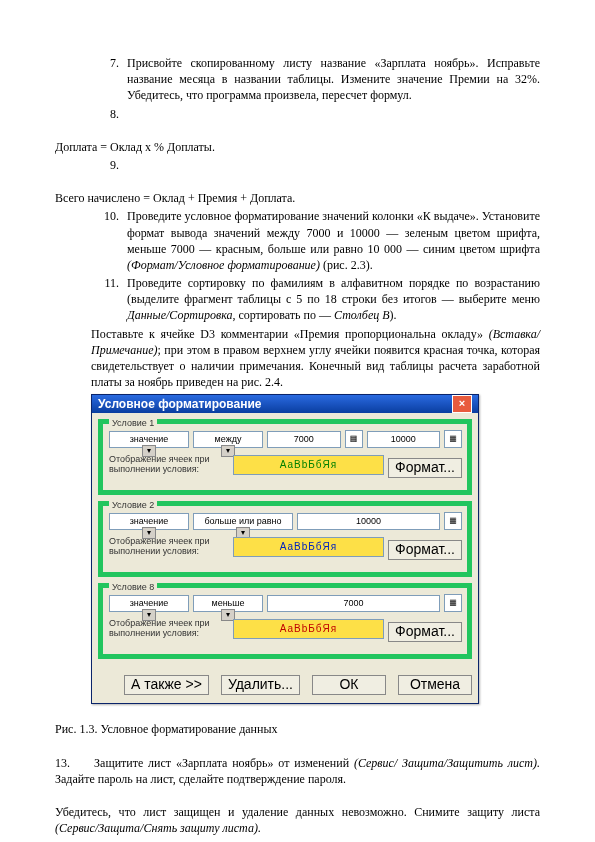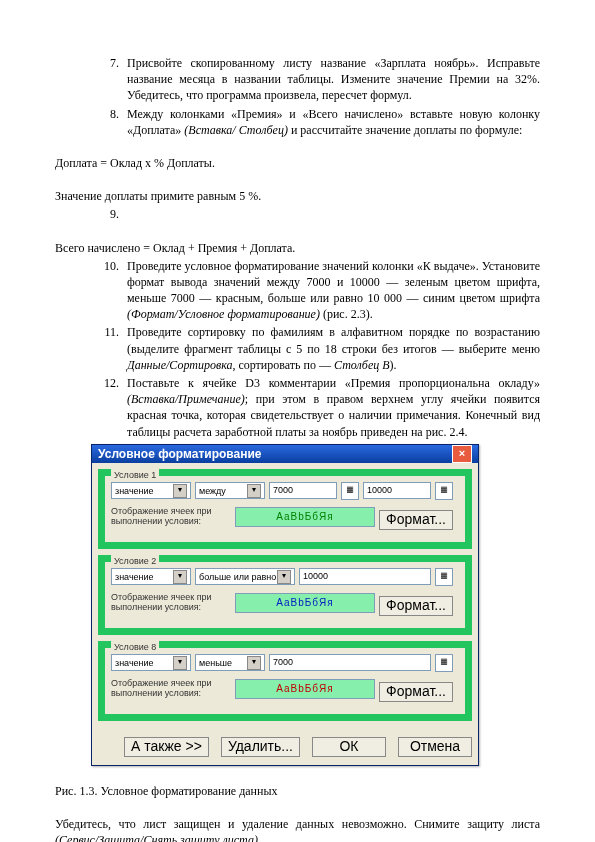--- a/index.html
+++ b/index.html
@@ -64,23 +64,23 @@
     width: 18px; height: 16px;
     background: #e85b3e;
     border: 1px solid #fff;
     color: #fff;
     font-weight: bold;
     text-align: center;
     line-height: 14px;
     font-size: 11px;
   }
   .section {
-    border: 7px solid #22c55e;
+    border: 5px solid #22c55e;
     margin: 6px;
-    padding: 6px 12px 8px 6px;
+    padding: 6px 5px 8px 6px;
     position: relative;
   }
   .section-label {
     position: absolute;
     top: -7px; left: 6px;
     background: #ece9d8;
     padding: 0 3px;
     font-size: 9px;
     color: #333;
   }
@@ -90,34 +90,35 @@
     gap: 4px;
     margin-bottom: 4px;
   }
   .combo, .inp {
     border: 1px solid #7f9db9;
     background: #fff;
     height: 17px;
     font-size: 9px;
     padding: 1px 3px;
     box-sizing: border-box;
+    flex-direction: column;
   }
   .combo { min-width: 80px; display: flex; justify-content: space-between; align-items: center; }
   .combo .arrow {
     width: 12px; height: 12px;
     background: #d4d0c8;
     border: 1px solid #888;
     text-align: center;
     line-height: 10px;
     font-size: 8px;
   }
-  .inp { flex: 1; min-width: 50px; }
+  .inp { flex: 1; min-width: 50px; text-align: center; }
   .preview {
     border: 1px solid #7f9db9;
-    background: #86efac;
+    background: #fde047;
     height: 18px;
     flex: 1;
     text-align: center;
     line-height: 18px;
     letter-spacing: 1px;
     font-size: 10px;
   }
   .btn {
     border: 1px solid #888;
     background: #f0eee2;
@@ -151,27 +152,23 @@
 
 <div class="page">
 
   <div class="list-item indent-left">
     <div class="list-num">7.</div>
     <div class="list-body">Присвойте скопированному листу название «Зарплата ноябрь». Исправьте название месяца в названии таблицы. Измените значение Премии на 32%. Убедитесь, что программа произвела, пересчет формул.</div>
   </div>
 
   <div class="list-item indent-left">
     <div class="list-num">8.</div>
-    <div class="list-body">
-      <span>Между колонками «Премия» и «Всего начислено» вставьте новую колонку «Доплата» </span><span class="italic">(Вставка/ Столбец)</span><span> и рассчитайте значение доплаты по формуле:</span>
-    </div>
   </div>
 
   <div class="plain">Доплата = Оклад х % Доплаты.</div>
-  <div class="plain">Значение доплаты примите равным 5 %.</div>
 
   <div class="list-item indent-left">
     <div class="list-num">9.</div>
   </div>
 
   <div class="plain">Всего начислено = Оклад + Премия + Доплата.</div>
 
   <div class="list-item indent-left">
     <div class="list-num">10.</div>
     <div class="list-body">
@@ -180,21 +177,20 @@
   </div>
 
   <div class="list-item indent-left">
     <div class="list-num">11.</div>
     <div class="list-body">
       <span>Проведите сортировку по фамилиям в алфавитном порядке по возрастанию (выделите фрагмент таблицы с 5 по 18 строки без итогов — выберите меню </span><span class="italic">Данные/Сортировка</span><span>, сортировать по — </span><span class="italic">Столбец В</span><span>).</span>
     </div>
   </div>
 
   <div class="list-item indent-left">
-    <div class="list-num">12.</div>
     <div class="list-body">
       <span>Поставьте   к   ячейке   D3   комментарии   «Премия   пропорциональна   окладу»   </span><span class="italic">(Вставка/Примечание)</span><span>; при этом в правом верхнем углу ячейки появится красная точка, которая свидетельствует о наличии примечания. Конечный вид таблицы расчета заработной платы за ноябрь приведен на рис. 2.4.</span>
     </div>
   </div>
 
   <div class="dialog">
     <div class="titlebar">
       <span>Условное форматирование</span>
       <div class="closebtn">×</div>
     </div>
@@ -267,19 +263,23 @@
     <div class="btnrow">
       <div class="btn">А также &gt;&gt;</div>
       <div class="btn">Удалить...</div>
       <div class="btn">ОК</div>
       <div class="btn">Отмена</div>
     </div>
   </div>
 
   <div class="plain">Рис. 1.3. Условное форматирование данных</div>
 
+  <div class="plain">
+    <span>13.</span>&nbsp;&nbsp;&nbsp;&nbsp;
+    <span>Защитите      лист      «Зарплата      ноябрь»      от      изменений      </span><span class="italic">(Сервис/ Защита/Защитить лист).</span><span> Задайте пароль на лист, сделайте подтверждение пароля.</span>
+  </div>
 
   <div class="plain">
     <span>Убедитесь, что лист защищен и удаление данных невозможно. Снимите защиту листа </span><span class="italic">(Сервис/Защита/Снять защиту листа).</span>
   </div>
 
 
 </div>
 
 </body></html>

